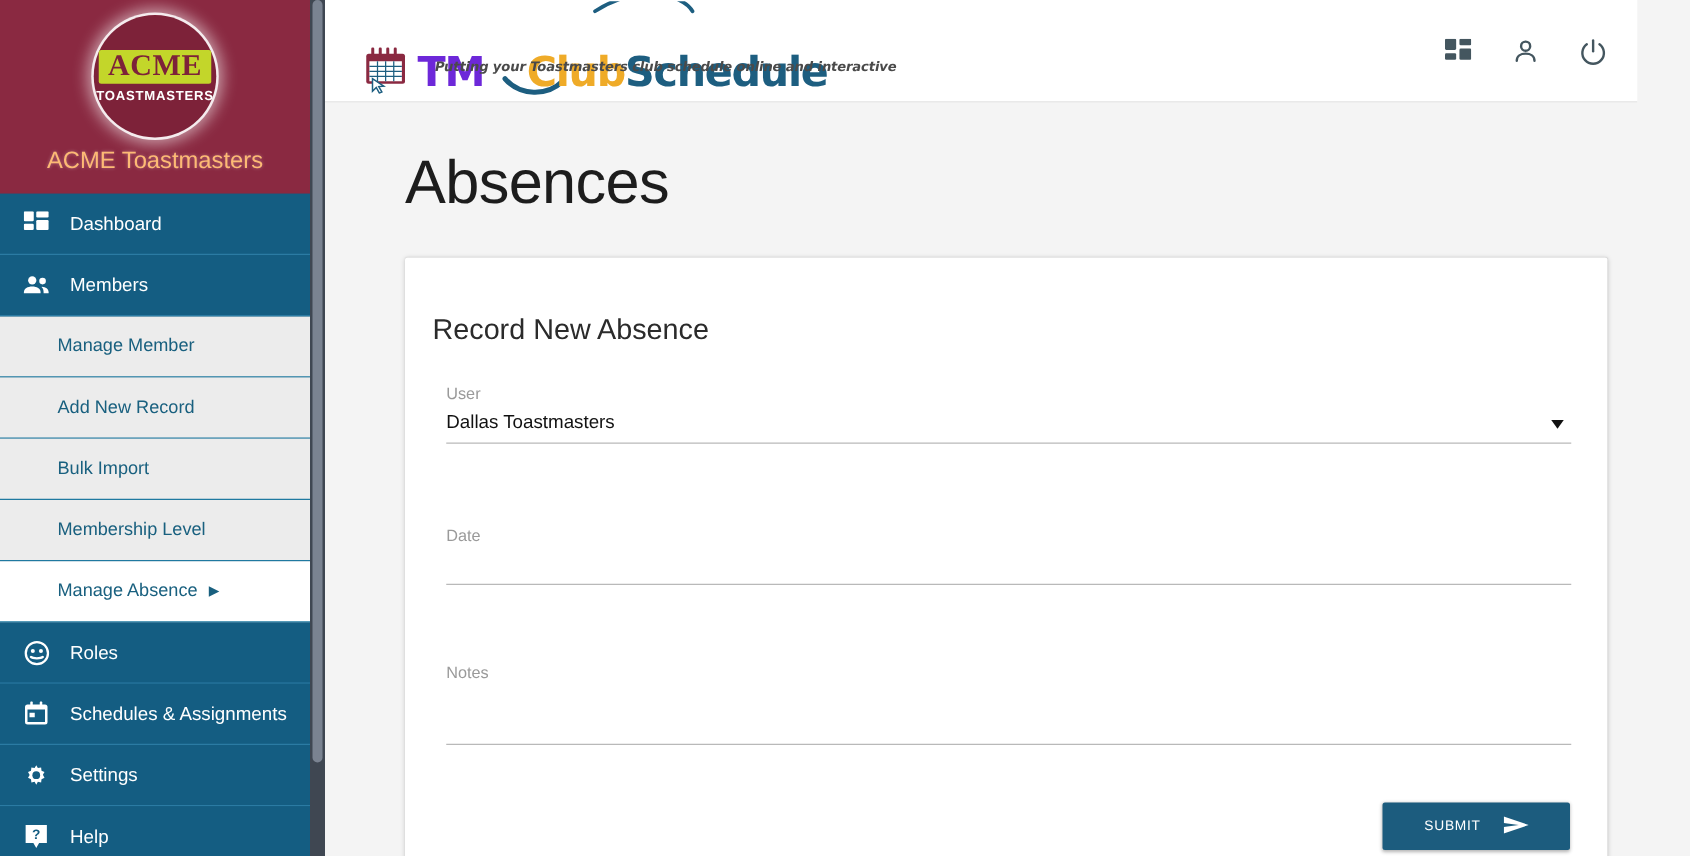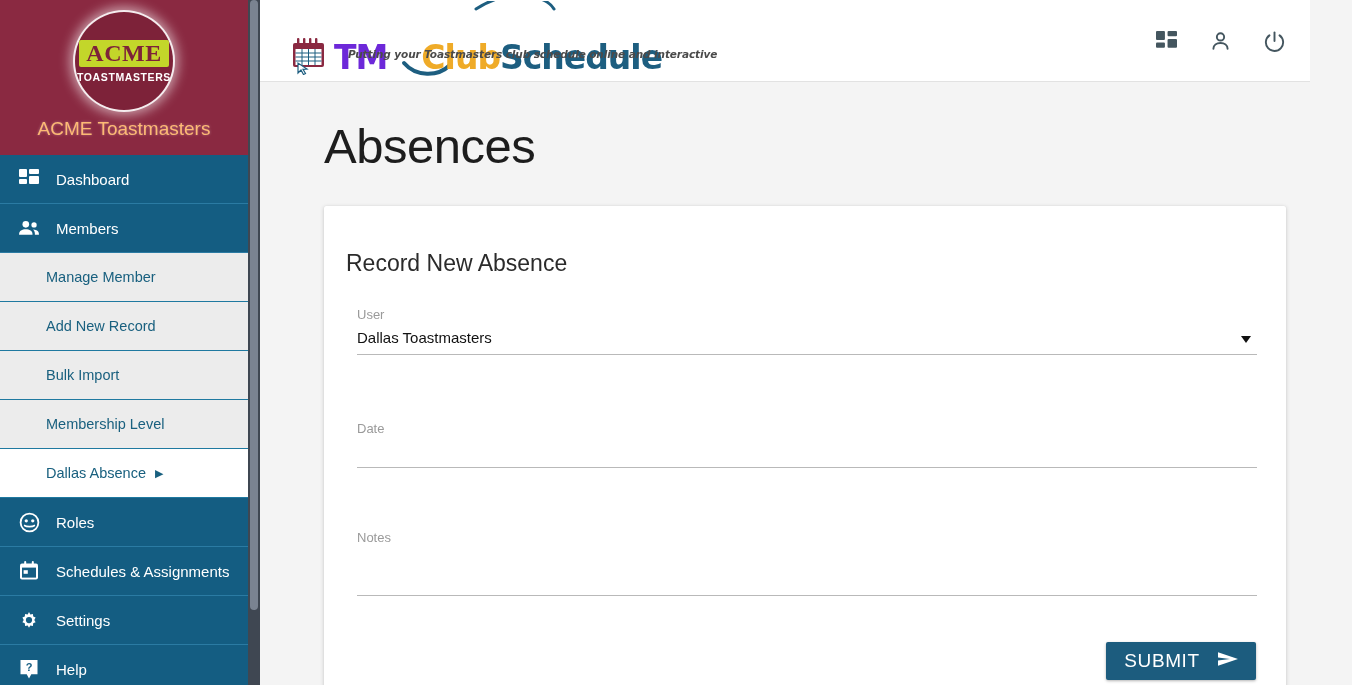--- a/index.html
+++ b/index.html
@@ -218,21 +218,21 @@
   .gap-2 { height: 62px; }
   .notes-box { height: 44px; }
 
   .submit-row { display: flex; justify-content: flex-end; margin-top: 46px; padding-right: 0; }
   .submit-btn {
     background: #1c5c7e; color: #ffffff;
     border: none; border-radius: 2px;
     height: 38px; min-width: 150px;
     display: flex; align-items: center; justify-content: center;
     gap: 18px; padding: 0 18px;
-    font-size: 19px; letter-spacing: .6px;
+    font-size: 11px; letter-spacing: .6px;
     font-family: "Liberation Sans", sans-serif;
     cursor: pointer;
     box-shadow: 0 1px 3px rgba(0,0,0,.3);
   }
 </style>
 </head>
 <body>
 
 <div class="app">
 
@@ -279,21 +279,21 @@
       <div class="subnav-item">
         <span>Add New Record</span>
       </div>
       <div class="subnav-item">
         <span>Bulk Import</span>
       </div>
       <div class="subnav-item">
         <span>Membership Level</span>
       </div>
       <div class="subnav-item active">
-        <span>Dallas Absence</span>
+        <span>Manage Absence</span>
         <span class="caret">▶</span>
       </div>
 
       <div class="nav-item">
         <span class="nav-ico">
           <svg width="21" height="21" viewBox="0 0 22 22">
             <circle cx="11" cy="11" r="9.3" fill="none" stroke="#fff" stroke-width="1.9"></circle>
             <circle cx="7.6" cy="9.2" r="1.7" fill="#fff"></circle>
             <circle cx="14.4" cy="9.2" r="1.7" fill="#fff"></circle>
             <path d="M6 14.2c1.6 1.5 8.4 1.5 10 0" fill="none" stroke="#fff" stroke-width="1.9" stroke-linecap="round"></path>

